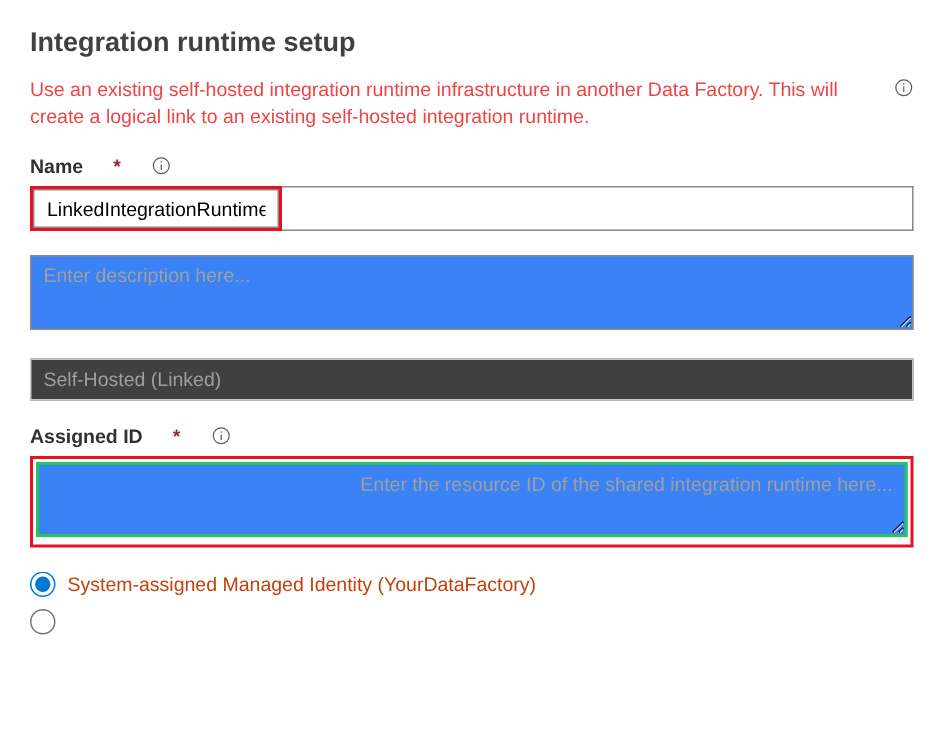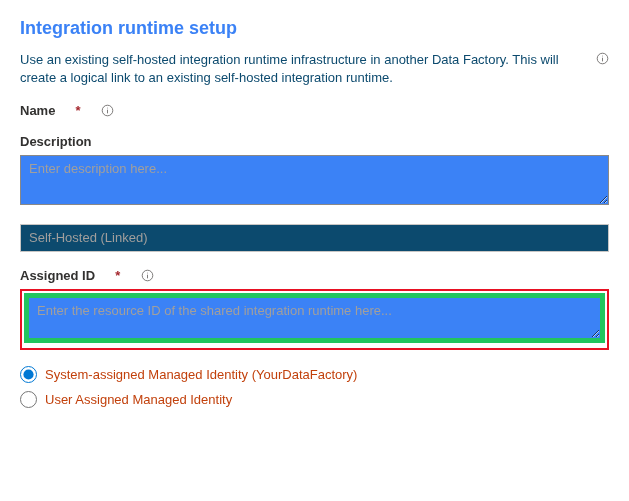--- a/index.html
+++ b/index.html
@@ -7,30 +7,30 @@
       font-family: "Segoe UI", -apple-system, sans-serif;
       color: #323130;
       padding: 18px 20px;
       width: 629px;
       font-size: 13px;
     }
     h1 {
       font-size: 18px;
       font-weight: 600;
       margin-bottom: 12px;
-      color: #3b82f6;
+      color: #404040;
     }
     .intro-row {
       display: flex;
       align-items: flex-start;
       gap: 8px;
       margin-bottom: 16px;
     }
     .intro-text {
-      color: #0c4a6e;
+      color: #ef4444;
       line-height: 1.4;
       flex: 1;
     }
     .info-icon {
       display: inline-flex;
       align-items: center;
       justify-content: center;
       color: #605e5c;
       width: 14px;
       height: 14px;
@@ -56,29 +56,29 @@
       font-size: 13px;
       color: #323130;
       background: #3b82f6;
       resize: vertical;
     }
     .textarea-input { height: 50px; }
     .highlight-red-block {
       border: 2px solid #e81123;
       padding: 2px;
     }
-    .highlight-red-block .textarea-input { border: 5px solid #22c55e; }
+    .highlight-red-block .textarea-input { border: 2px solid #22c55e; text-align: right; }
     .text-input::placeholder, .textarea-input::placeholder { color: #a19f9d; }
     .disabled-input {
       width: 100%;
       border: 1px solid #c8c6c4;
       padding: 5px 8px;
       font-size: 13px;
       color: #a19f9d;
-      background: #0c4a6e;
+      background: #404040;
       height: 28px;
       line-height: 16px;
     }
     .radio-group { margin-top: 6px; }
     .radio-row {
       display: flex;
       align-items: center;
       gap: 8px;
       margin-bottom: 8px;
       cursor: pointer;
@@ -138,26 +138,29 @@
     <span>Name</span>
     <span class="req">*</span>
     <span class="info-icon">
       <svg viewBox="0 0 16 16" fill="none" stroke="currentColor" stroke-width="1">
           <circle cx="8" cy="8" r="6.5"></circle>
           <circle cx="8" cy="5" r="0.6" fill="currentColor" stroke="none"></circle>
           <line x1="8" y1="7" x2="8" y2="11.5"></line>
         </svg>
     </span>
   </div>
+  <div class="name-container">
+    <div class="boxed">
+      <input type="text" value="LinkedIntegrationRuntime" style="">
+    </div>
+    <div class="rest"></div>
+  </div>
 </div>
 
 <div class="field">
-  <div class="field-label">
-    <span>Description</span>
-  </div>
   <textarea class="textarea-input" placeholder="Enter description here..." style=""></textarea>
 </div>
 
 <div class="field">
   <div class="disabled-input">Self-Hosted (Linked)</div>
 </div>
 
 <div class="field">
   <div class="field-label">
     <span>Assigned ID</span>
@@ -176,16 +179,15 @@
 </div>
 
 <div class="field">
   <div class="radio-group">
     <label class="radio-row">
       <input type="radio" name="auth" checked="" style="">
       <span class="radio-label">System-assigned Managed Identity (YourDataFactory)</span>
     </label>
     <label class="radio-row">
       <input type="radio" name="auth" style="">
-      <span class="radio-label">User Assigned Managed Identity</span>
     </label>
   </div>
 </div>
 
 </body></html>

